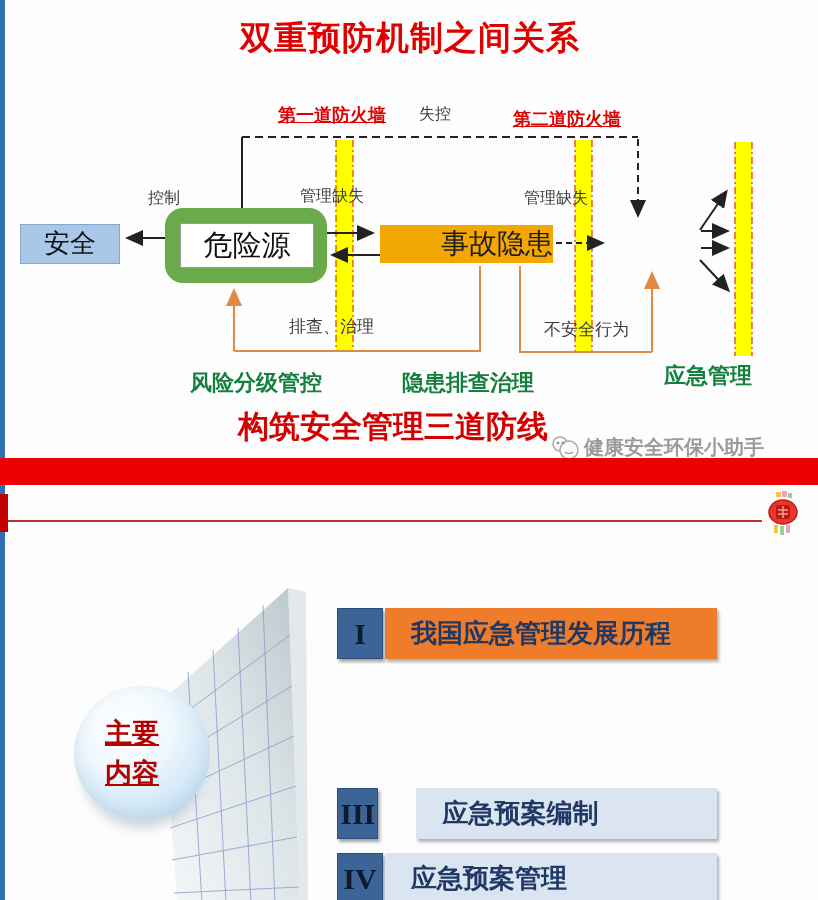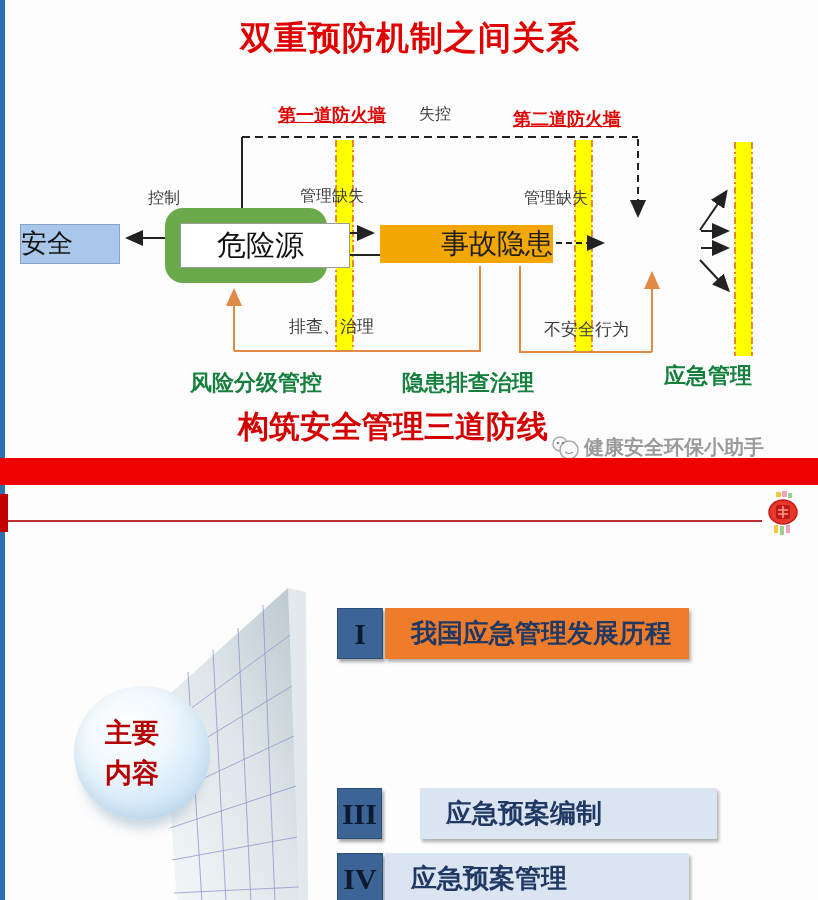--- a/index.html
+++ b/index.html
@@ -10,53 +10,53 @@
   #left-bar{left:0;top:0;width:5px;height:900px;background:#2d6fb0;}
   #s1-title{left:150px;top:16px;width:520px;text-align:center;
             font-family:"Liberation Serif",serif;font-weight:bold;
             font-size:33px;color:#e10000;letter-spacing:1px;}
   .red-small{font-family:"Liberation Serif",serif;font-weight:bold;
              font-size:18px;color:#e10000;white-space:nowrap;text-decoration:underline;}
   .plain-label{font-family:"Liberation Serif",serif;font-size:16px;color:#3a3a3a;white-space:nowrap;}
   .red-cat{font-family:Liberation Sans, sans-serif;font-weight:bold;
            font-size:22px;color:#15803d;white-space:nowrap;}
   #box-safety{left:20px;top:224px;width:98px;height:38px;background:#a9c7e8;
-              border:1px solid #86a6c9;line-height:38px;
+              border:1px solid #86a6c9;line-height:38px;text-align:center;
               font-family:"Liberation Serif",serif;font-size:26px;color:#111;}
   #box-hazard-outer{left:165px;top:208px;width:162px;height:75px;background:#6aaa4b;border-radius:18px;}
   #box-hazard-inner{left:180px;top:223px;width:132px;height:43px;background:#ffffff;
-                    border:1px solid #9a9a9a;line-height:43px;text-align:left;
-                    font-family:"Liberation Serif",serif;font-size:29px;color:#111;padding-left:36px;}
+                    border:1px solid #9a9a9a;line-height:43px;text-align:center;
+                    font-family:"Liberation Serif",serif;font-size:29px;color:#111;}
   #box-hidden{left:380px;top:225px;width:173px;height:38px;background:#f2a702;
               line-height:38px;text-align:right;font-family:"Liberation Serif",serif;
               font-size:28px;color:#1d1d1d;}
   #box-accident{left:610px;top:225px;width:90px;height:38px;background:#ee1212;
                 line-height:38px;text-align:center;font-family:"Liberation Serif",serif;
                 font-size:28px;color:#111;}
   #s1-bottom-title{left:238px;top:406px;font-family:"Liberation Serif",serif;
                    font-weight:bold;font-size:31px;color:#d40000;white-space:nowrap;}
   #watermark{left:550px;top:434px;display:flex;align-items:center;gap:4px;}
   #watermark .wm-text{font-size:20px;font-weight:bold;color:#9a9a9a;
                       text-shadow:0 0 2px #ffffff,0 0 1px #ffffff;white-space:nowrap;}
   #red-band{left:0;top:458px;width:818px;height:27px;background:#ee0000;}
   
   #s2-red-accent{left:0;top:494px;width:8px;height:38px;background:#c20000;}
   #s2-red-line{left:8px;top:520px;width:754px;height:2px;background:#c03030;}
   #sphere{left:74px;top:686px;width:136px;height:134px;border-radius:50%;
           background:radial-gradient(circle at 38% 30%,#ffffff 0%,#f0f8fd 35%,#cfe6f6 70%,#b7d6ec 100%);
           box-shadow:0 16px 12px -8px rgba(110,140,165,.35), inset 0 -6px 14px rgba(150,180,205,.25);
           display:flex;flex-direction:column;justify-content:center;align-items:center;}
   #sphere .ball-line{font-size:27px;font-weight:bold;color:#b50000;line-height:40px;
-                     transform:translateX(-10px);}
+                     transform:translateX(-10px);text-decoration:underline;}
   .menu-row{left:337px;width:380px;height:51px;display:flex;}
   .menu-num{width:46px;height:51px;background:#3c6496;border:1px solid #2c4e78;
             box-shadow:2px 3px 3px rgba(0,0,0,.35);box-sizing:border-box;
             text-align:center;line-height:49px;font-family:"Liberation Serif",serif;
             font-weight:bold;font-size:30px;color:#0d1b30;}
-  .menu-bar{margin-left:2px;width:304px;height:51px;box-shadow:2px 3px 3px rgba(0,0,0,.3);
+  .menu-bar{margin-left:2px;width:332px;height:51px;box-shadow:2px 3px 3px rgba(0,0,0,.3);
             line-height:51px;padding-left:26px;box-sizing:border-box;
             font-size:26px;font-weight:bold;color:#1f3864;white-space:nowrap;}
   .menu-bar.hl{background:#ee7c2b;}
   .menu-bar.lt{background:#dbe5f1;}
 </style>
 </head>
 <body>
 
 <div id="page">
 

